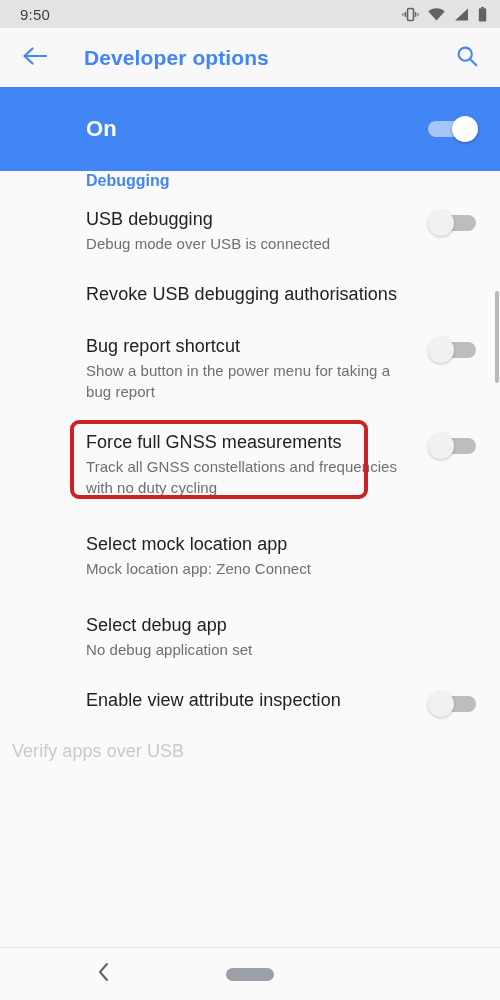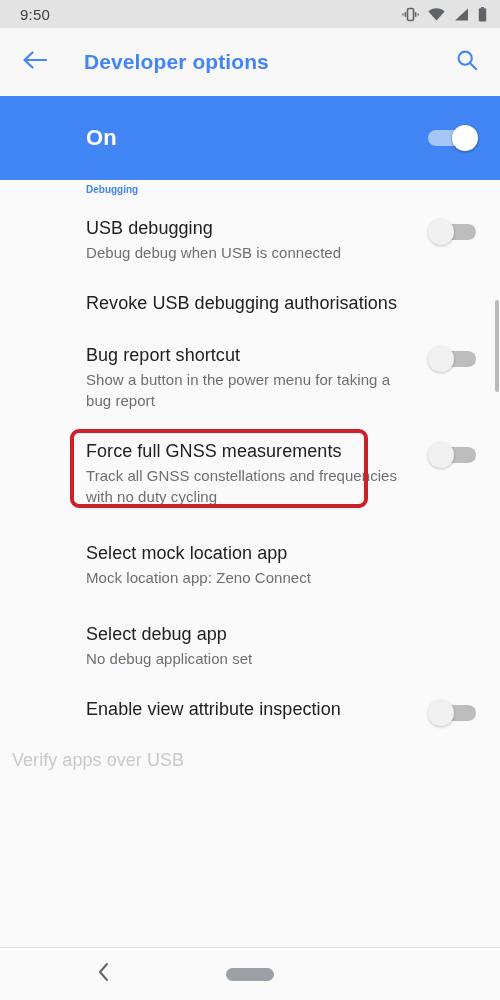--- a/index.html
+++ b/index.html
@@ -38,21 +38,21 @@
   }
   .status-icons {
     display: flex;
     align-items: center;
     gap: 9px;
   }
   .status-icons svg { display: block; }
 
   
   .app-bar {
-    height: 68px;
+    height: 59px;
     background: #f8f8f8;
     display: flex;
     align-items: center;
     padding: 0 18px 0 20px;
     flex: 0 0 auto;
     position: relative;
   }
   .back-btn {
     width: 30px; height: 30px;
     display: flex; align-items: center; justify-content: center;
@@ -118,21 +118,21 @@
     overflow: hidden;
     background: #fafafa;
   }
   .list-inner {
     position: absolute;
     top: 0; left: 0; right: 0;
   }
 
   .section-header {
     color: #4285f4;
-    font-size: 10px;
+    font-size: 16px;
     font-weight: bold;
     padding: 2px 6px 0 86px;
     height: 22px;
     line-height: 16px;
     overflow: hidden;
   }
 
   .row {
     display: flex;
     align-items: flex-start;
@@ -311,21 +311,21 @@
   </div>
 
   <div class="list-area">
     <div class="list-inner">
 
       <div class="section-header">Debugging</div>
 
       <div class="row">
         <div class="row-text">
           <div class="row-title">USB debugging</div>
-          <div class="row-sub">Debug debug when USB is connected</div>
+          <div class="row-sub">Debug mode over USB is connected</div>
         </div>
         <div class="toggle">
           <div class="t-track"></div>
           <div class="t-thumb"></div>
         </div>
       </div>
 
       <div class="row">
         <div class="row-text">
           <div class="row-title">Revoke USB debugging authorisations</div>

